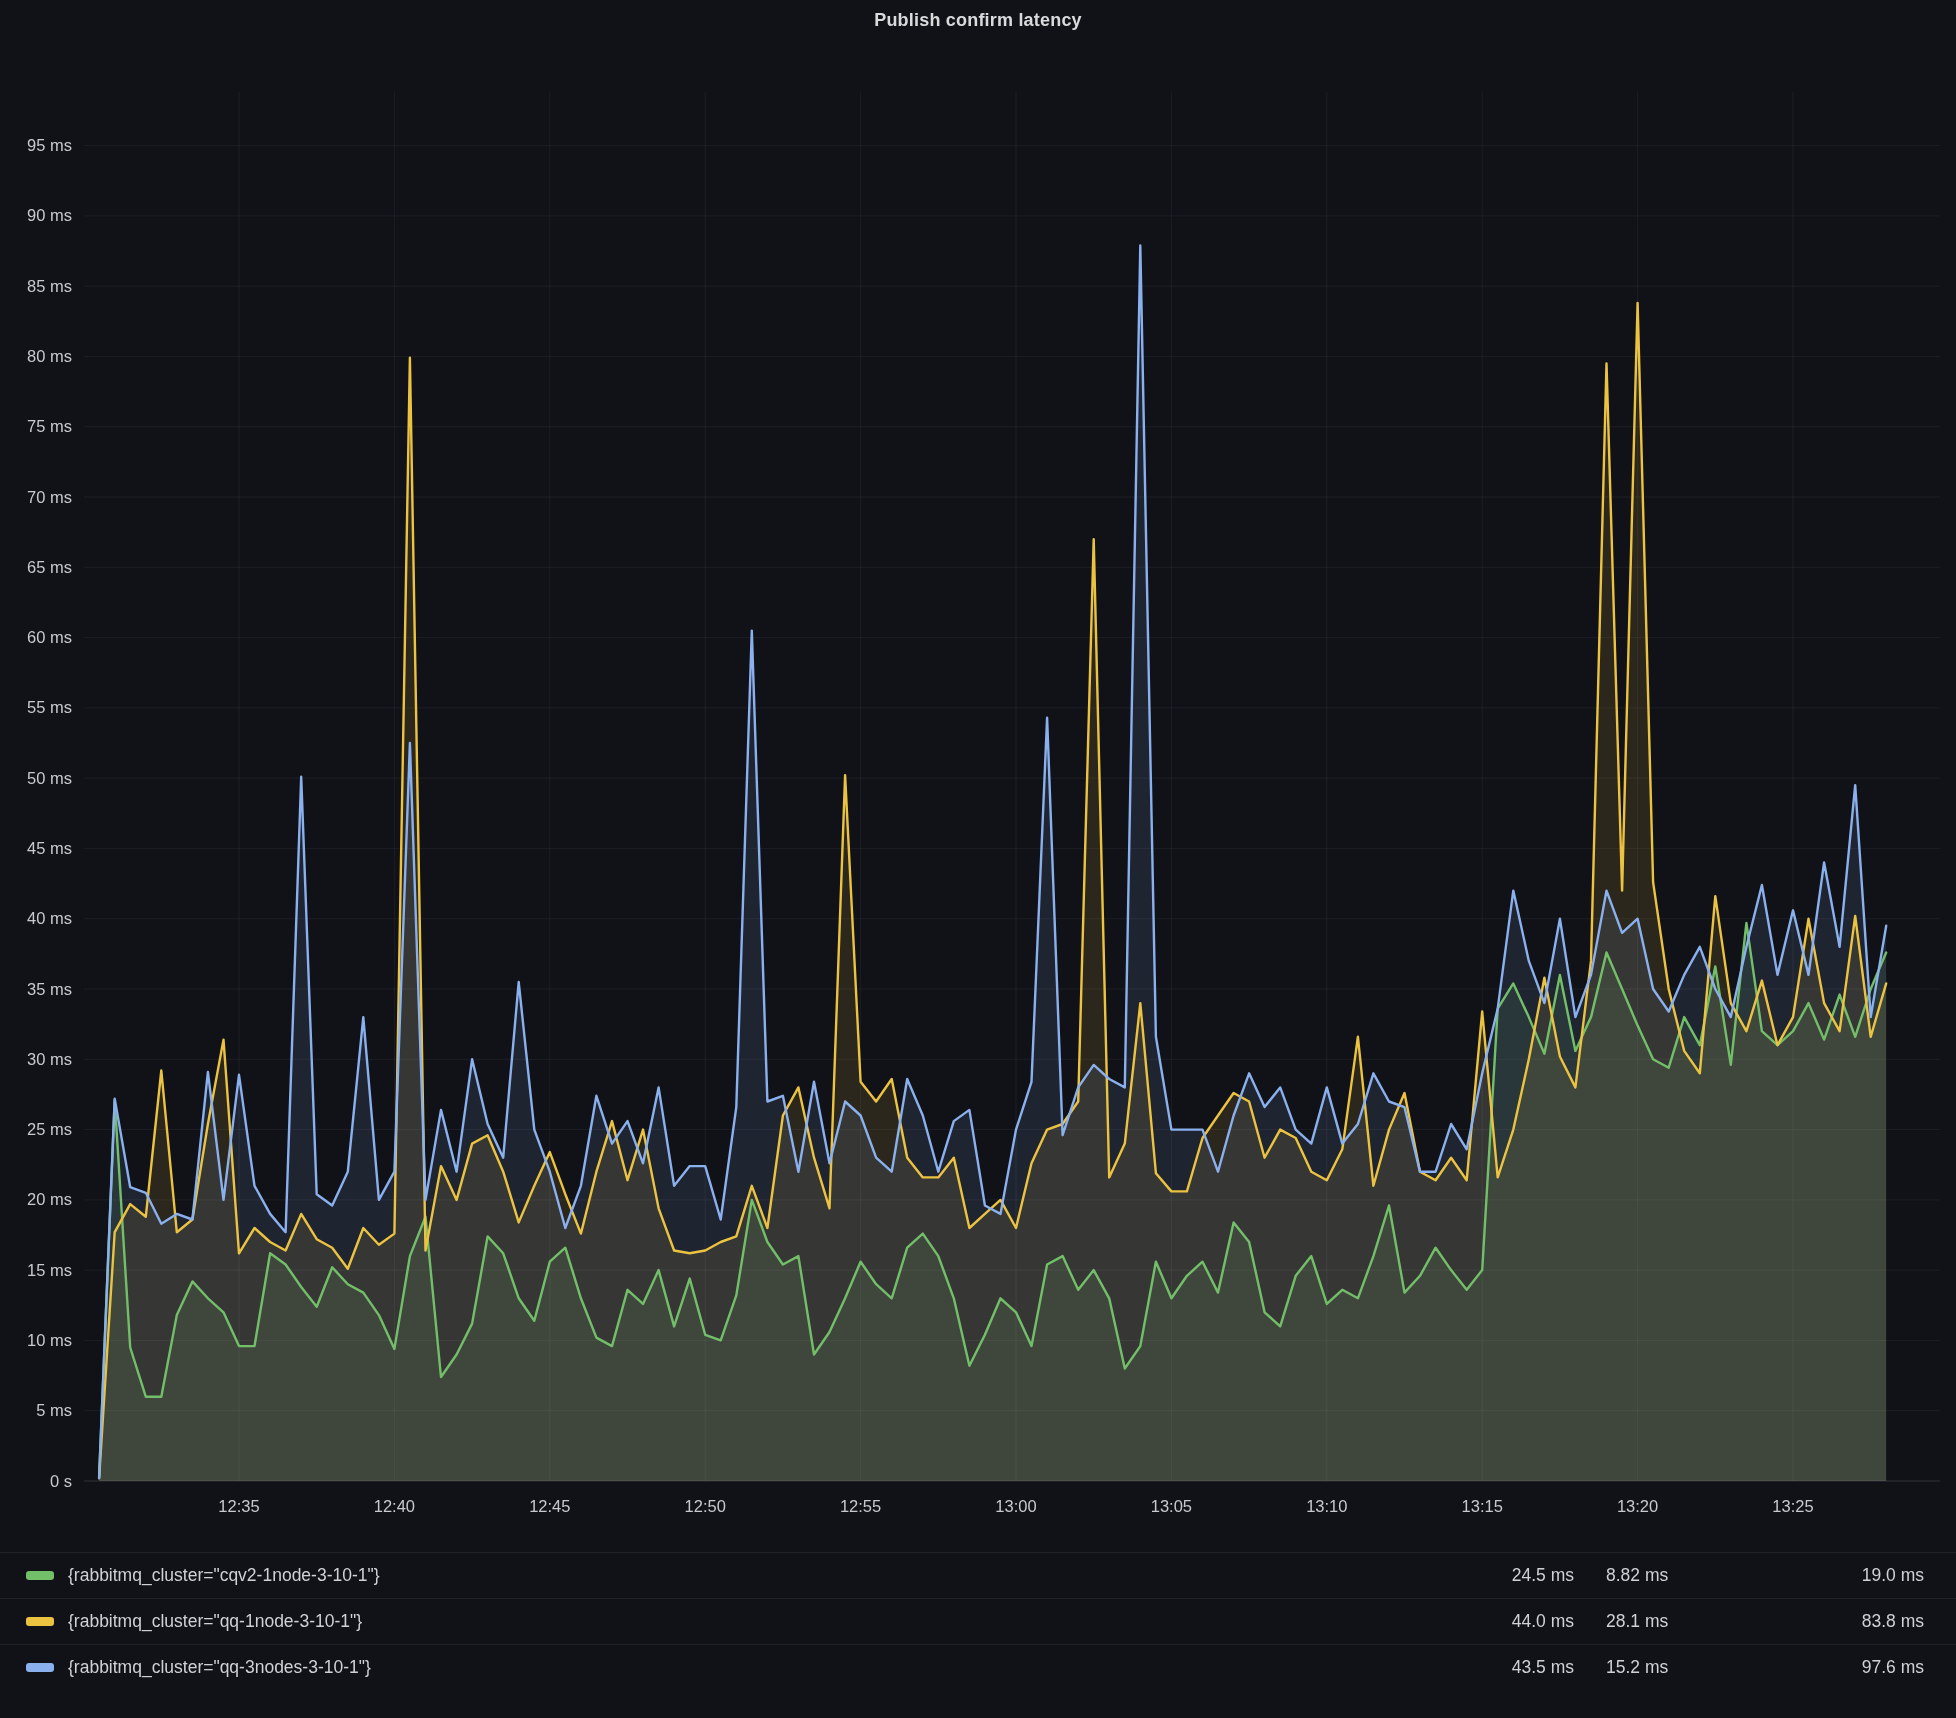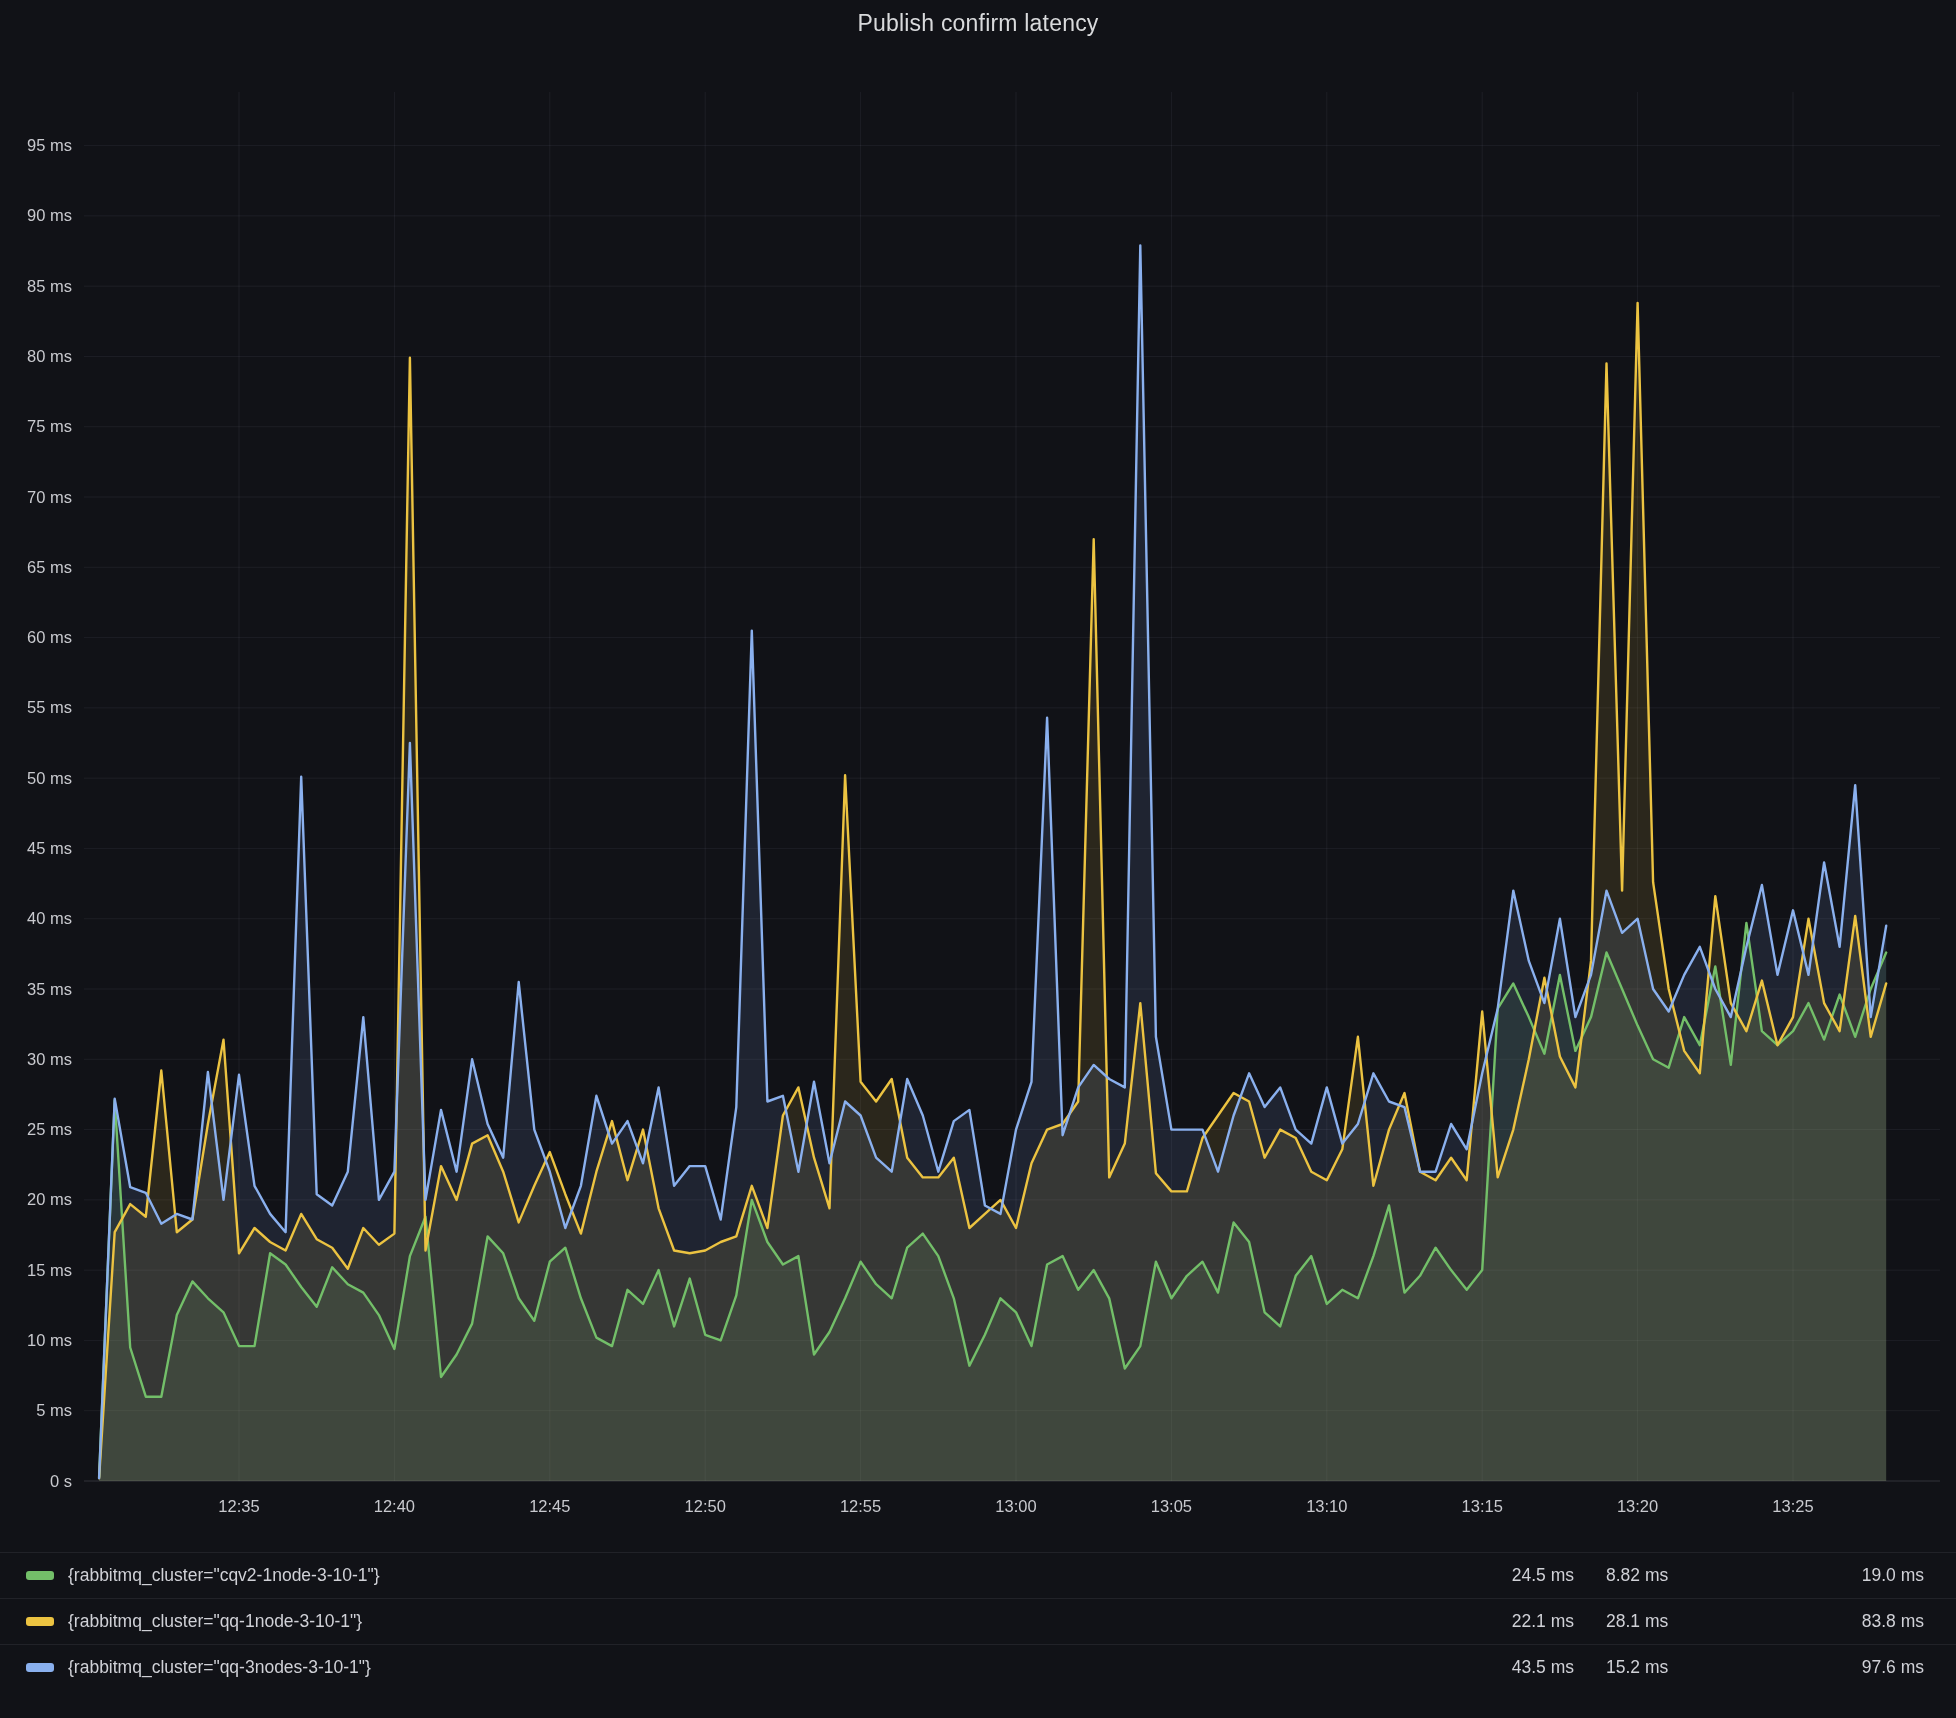--- a/index.html
+++ b/index.html
@@ -6,21 +6,21 @@
   .panel{
     position:relative;
     width:1956px;height:1718px;
     background:#111217;
     font-family:"Liberation Sans",sans-serif;
     overflow:hidden;
   }
   .panel-title{
     position:absolute;top:10px;left:0;width:100%;
     text-align:center;
-    color:#D9DADC;font-size:23px;font-weight:400;
+    color:#D9DADC;font-size:18px;font-weight:700;
     letter-spacing:.2px;
   }
   #chart{position:absolute;top:0;left:0;}
   #chart text{font-family:"Liberation Sans",sans-serif;}
 
   .legend{
     position:absolute;left:0;bottom:0;width:1956px;height:166px;
     font-size:17.5px;color:#D0D1D7;
     box-sizing:border-box;
   }
@@ -143,21 +143,21 @@
       <div></div>
       <div class="col-min">8.82 ms</div>
       <div class="col-max">19.0 ms</div>
     </div>
 
     <div class="legend-row">
       <div class="series-cell">
         <span class="swatch" style="background: rgb(236, 195, 65);"></span>
         <span class="series-name">{rabbitmq_cluster="qq-1node-3-10-1"}</span>
       </div>
-      <div class="col-mean">22.1 ms</div>
+      <div class="col-mean">44.0 ms</div>
       <div></div>
       <div class="col-min">28.1 ms</div>
       <div class="col-max">83.8 ms</div>
     </div>
 
     <div class="legend-row">
       <div class="series-cell">
         <span class="swatch" style="background: rgb(138, 176, 238);"></span>
         <span class="series-name">{rabbitmq_cluster="qq-3nodes-3-10-1"}</span>
       </div>

